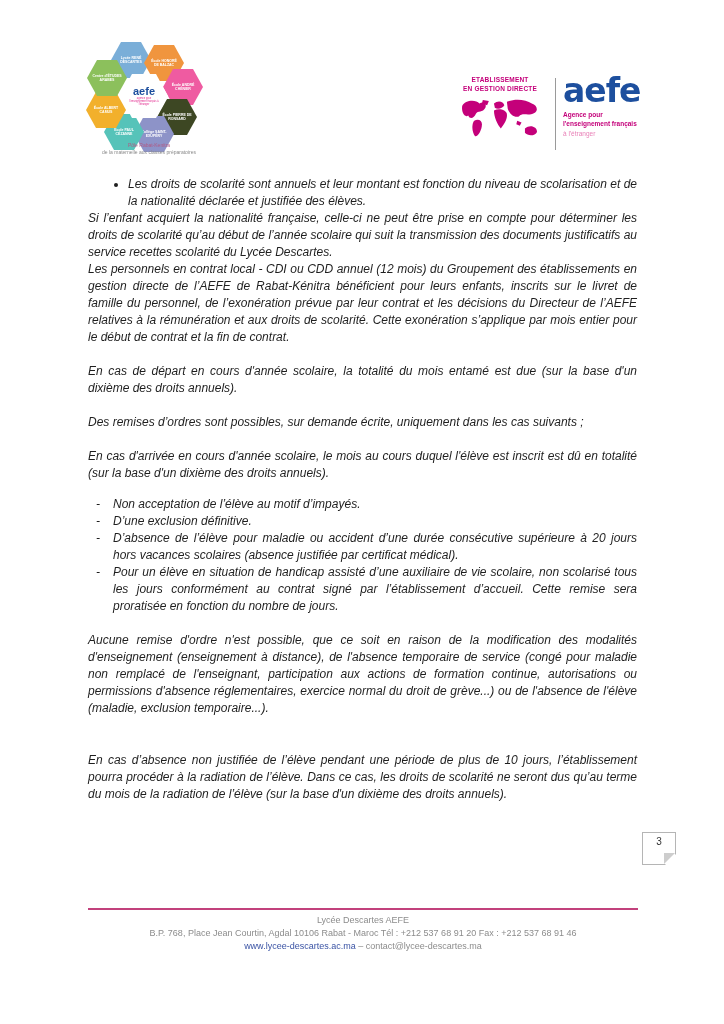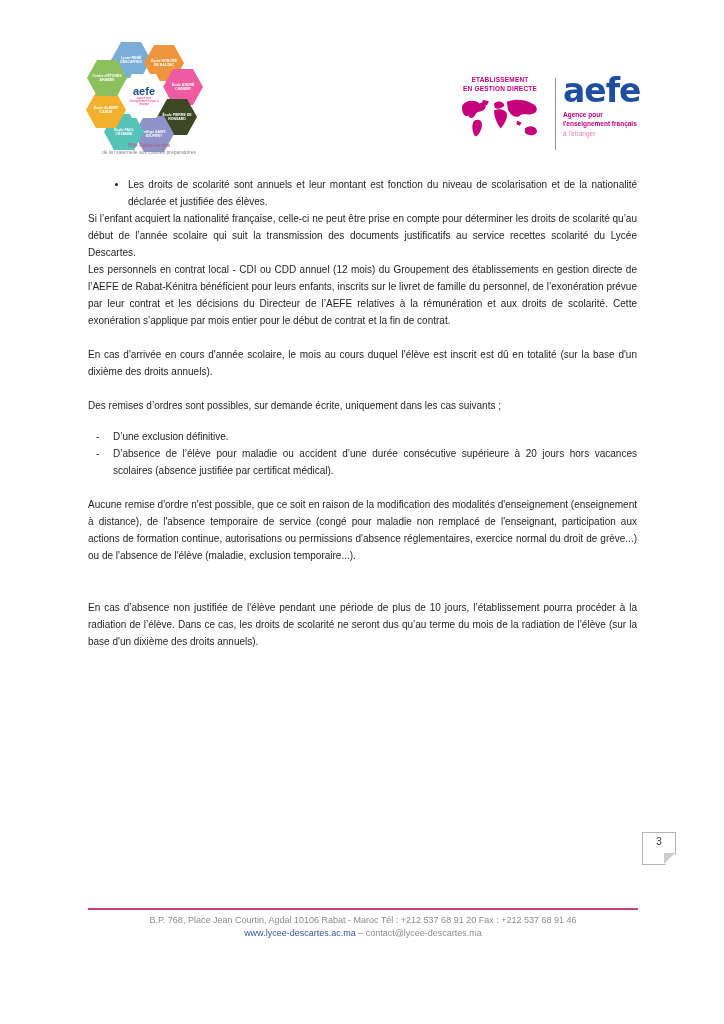--- a/index.html
+++ b/index.html
@@ -45,21 +45,21 @@
   .brand-right{flex:1;}
   .aefe-big{color:#1d4f9e;font-weight:bold;font-size:33px;line-height:.9;letter-spacing:-1px;font-family:"DejaVu Sans",sans-serif;}
   .tagline{margin-top:4px;font-size:6.5px;line-height:1.5;color:#c4007a;}
   .tagline .t1 b{font-weight:bold;}
   .tagline .light{color:#e87fb6;}
   .worldmap{display:block;margin:4px auto 0 auto;}
 
   
   .content{
     position:absolute;left:88px;top:176px;width:549px;
-    font-size:10px;line-height:17px;text-align:justify;color:#1f1f1f;
+    font-size:12px;line-height:17px;text-align:justify;color:#1f1f1f;font-style:italic;
   }
   .content p{margin:0;}
   .gap1{margin-top:17px !important;}
   .gap2{margin-top:35px !important;}
   ul.bullets{margin:0;padding-left:40px;}
   ul.bullets li{margin:0;}
   ul.dashes{margin:14px 0 0 0;padding-left:25px;list-style:none;}
   ul.dashes li{position:relative;margin:0;}
   ul.dashes li::before{content:"-";position:absolute;left:-17px;top:0;}
 
@@ -139,35 +139,39 @@
       </div>
     </div>
   </div>
 
   <div class="content">
     <ul class="bullets">
       <li>Les droits de scolarité sont annuels et leur montant est fonction du niveau de scolarisation et de la nationalité déclarée et justifiée des élèves.</li>
     </ul>
     <p>Si l’enfant acquiert la nationalité française, celle-ci ne peut être prise en compte pour déterminer les droits de scolarité qu’au début de l’année scolaire qui suit la transmission des documents justificatifs au service recettes scolarité du Lycée Descartes.</p>
     <p>Les personnels en contrat local - CDI ou CDD annuel (12 mois) du Groupement des établissements en gestion directe de l’AEFE de Rabat-Kénitra bénéficient pour leurs enfants, inscrits sur le livret de famille du personnel, de l’exonération prévue par leur contrat et les décisions du Directeur de l’AEFE relatives à la rémunération et aux droits de scolarité. Cette exonération s’applique par mois entier pour le début de contrat et la fin de contrat.</p>
+    <p class="gap1">En cas de départ en cours d'année scolaire, la totalité du mois entamé est due (sur la base d'un dixième des droits annuels).</p>
+    <p class="gap1">Des remises d’ordres sont possibles, sur demande écrite, uniquement dans les cas suivants ;</p>
     <p class="gap1">En cas d'arrivée en cours d'année scolaire, le mois au cours duquel l'élève est inscrit est dû en totalité (sur la base d'un dixième des droits annuels).</p>
-    <p class="gap1">Des remises d’ordres sont possibles, sur demande écrite, uniquement dans les cas suivants ;</p>
     <ul class="dashes">
+      <li>Non acceptation de l’élève au motif d’impayés.</li>
       <li>D’une exclusion définitive.</li>
       <li>D’absence de l’élève pour maladie ou accident d’une durée consécutive supérieure à 20 jours hors vacances scolaires (absence justifiée par certificat médical).</li>
+      <li>Pour un élève en situation de handicap assisté d’une auxiliaire de vie scolaire, non scolarisé tous les jours conformément au contrat signé par l’établissement d’accueil. Cette remise sera proratisée en fonction du nombre de jours.</li>
     </ul>
     <p class="gap1">Aucune remise d'ordre n'est possible, que ce soit en raison de la modification des modalités d'enseignement (enseignement à distance), de l'absence temporaire de service (congé pour maladie non remplacé de l'enseignant, participation aux actions de formation continue, autorisations ou permissions d'absence réglementaires, exercice normal du droit de grève...) ou de l'absence de l'élève (maladie, exclusion temporaire...).</p>
     <p class="gap2">En cas d’absence non justifiée de l’élève pendant une période de plus de 10 jours, l’établissement pourra procéder à la radiation de l’élève. Dans ce cas, les droits de scolarité ne seront dus qu’au terme du mois de la radiation de l’élève (sur la base d'un dixième des droits annuels).</p>
   </div>
 
   <div class="pagebox">
     <div class="num">3</div>
     <div class="fold"></div>
   </div>
 
   <div class="footer">
+    <div>Lycée Descartes AEFE</div>
     <div>B.P. 768, Place Jean Courtin, Agdal 10106  Rabat  - Maroc  Tél : +212 537 68 91 20  Fax : +212 537 68 91 46</div>
     <div>
       <span class="weblink">www.lycee-descartes.ac.ma</span><span> – </span><span>contact@lycee-descartes.ma</span>
     </div>
   </div>
 
 </div>
 
 </body></html>

